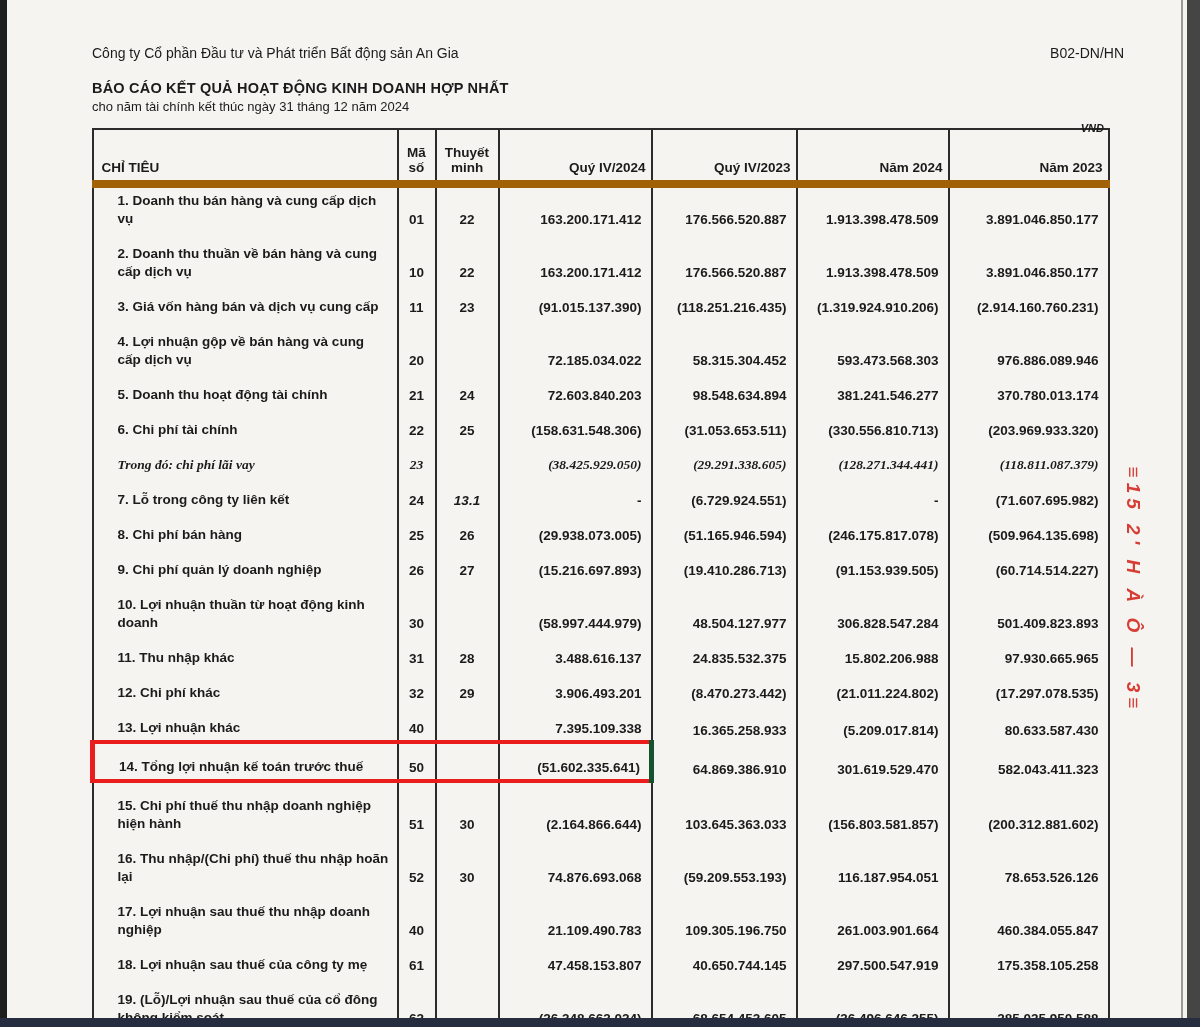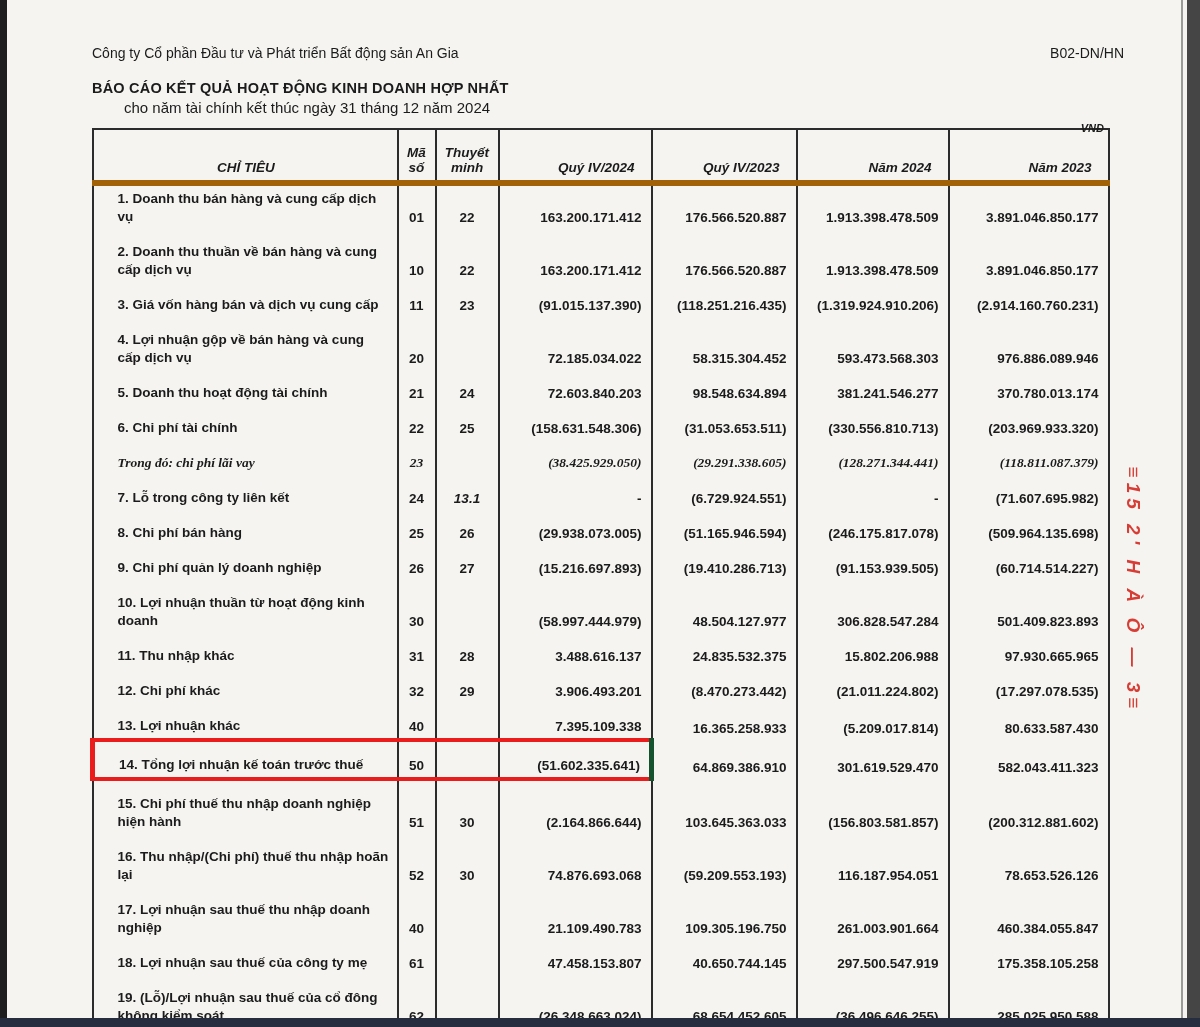--- a/index.html
+++ b/index.html
@@ -15,34 +15,34 @@
               display:flex;align-items:center;justify-content:center;pointer-events:none;}
   .marginalia span{transform:rotate(90deg);white-space:nowrap;color:#d42a20;
               font-size:19px;font-weight:700;letter-spacing:5px;opacity:.9;
               font-style:italic;}
   
   .content{position:absolute;left:90px;top:0;width:1016px;}
   .doc-head{position:relative;height:128px;}
   .company{position:absolute;left:2px;top:45px;font-size:14px;}
   .form-code{position:absolute;right:-18px;top:45px;font-size:14px;}
   .title{position:absolute;left:2px;top:80px;font-size:14.5px;font-weight:700;letter-spacing:.2px;}
-  .subtitle{position:absolute;left:2px;top:99px;font-size:15px;margin-left:32px;}
+  .subtitle{position:absolute;left:2px;top:99px;font-size:13px;}
   .currency{position:absolute;right:2px;top:122px;font-size:11px;font-style:italic;font-weight:700;}
   
   table.report{border-collapse:collapse;table-layout:fixed;width:1016px;
                border:2px solid #2b2b2b;border-bottom:5px double #2b2b2b;}
   col.c-label{width:305px;} col.c-ma{width:38px;} col.c-tm{width:63px;}
   col.c-v1{width:153px;} col.c-v2{width:145px;} col.c-v3{width:152px;} col.c-v4{width:160px;}
   th,td{border-left:2px solid #2b2b2b;border-right:2px solid #2b2b2b;
         font-size:13.5px;font-weight:700;padding:4px 6px;vertical-align:bottom;
         overflow:hidden;}
-  thead th{border-bottom:6px solid #a16207;height:42px;font-style:italic;line-height:1.15;}
-  th.h-label{text-align:center;padding-left:8px;}
+  thead th{border-bottom:8px solid #a16207;height:42px;line-height:1.15;}
+  th.h-label{text-align:left;padding-left:8px;}
   th.h-center{text-align:center;white-space:pre-line;}
-  th.h-num{text-align:right;padding-right:16px;}
+  th.h-num{text-align:right;padding-right:5px;}
   td.c-label{text-align:left;padding-left:24px;line-height:1.3;}
   td.c-ma,td.c-tm{text-align:center;}
   td.c-num{text-align:right;padding-right:9px;}
   tr.single td{height:27px;}
   tr.double td{height:45px;}
   tr.italic-row td{font-style:italic;font-family:Liberation Serif, serif;}
   td.note-italic{font-style:italic;}
   
   tr.hl-row td.hl{border-top:4px solid #ea1c1c;border-bottom:4px solid #ea1c1c;}
   tr.hl-row td.hl-first{border-left:5px solid #ea1c1c;}

